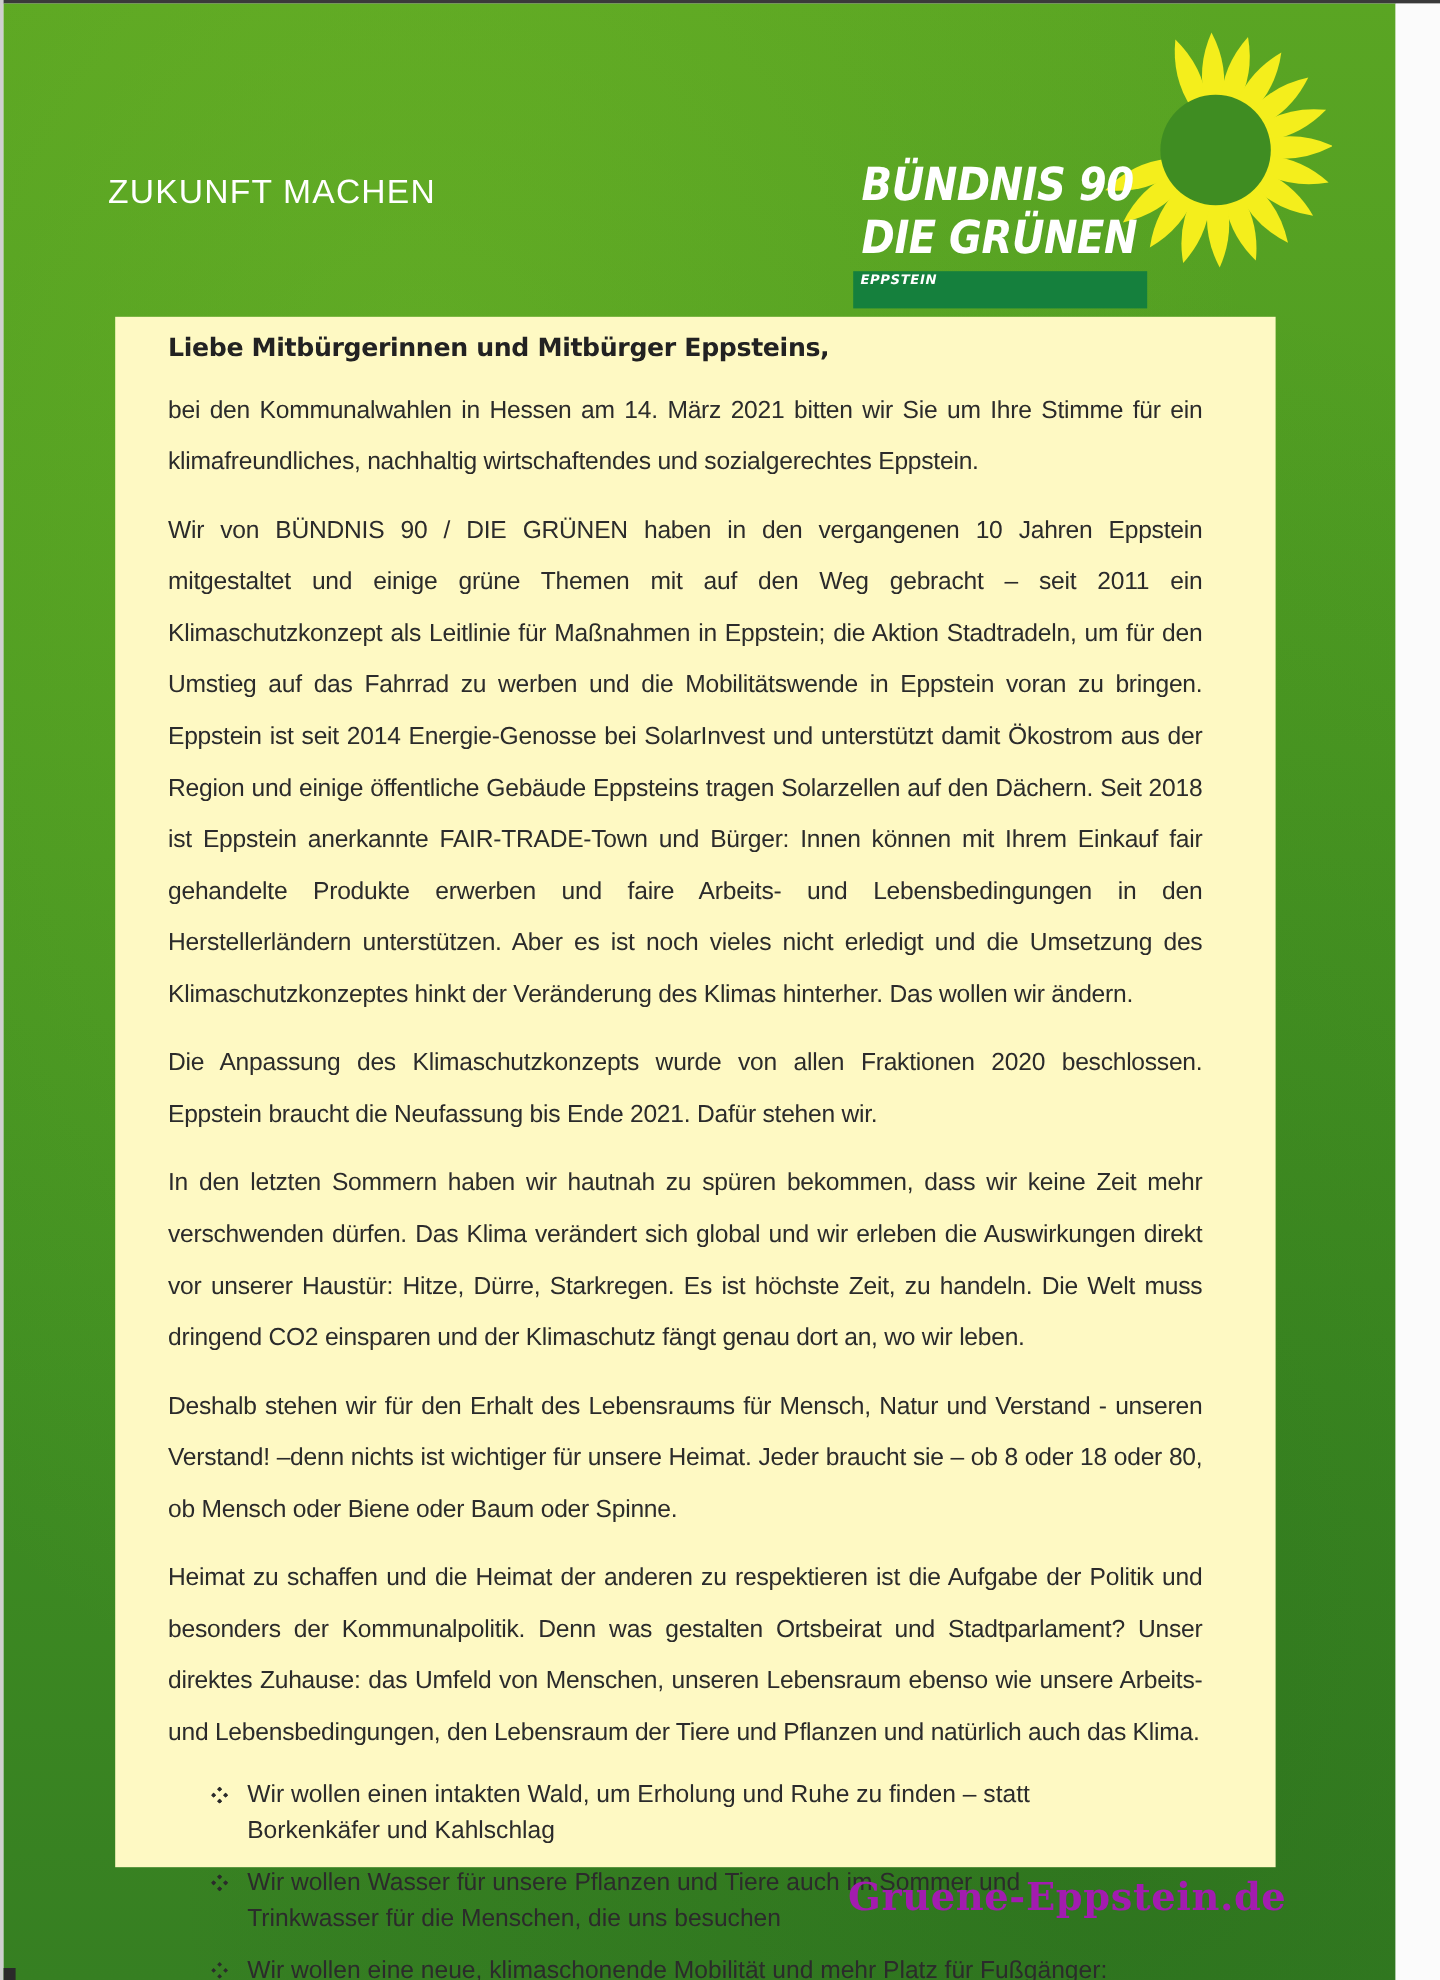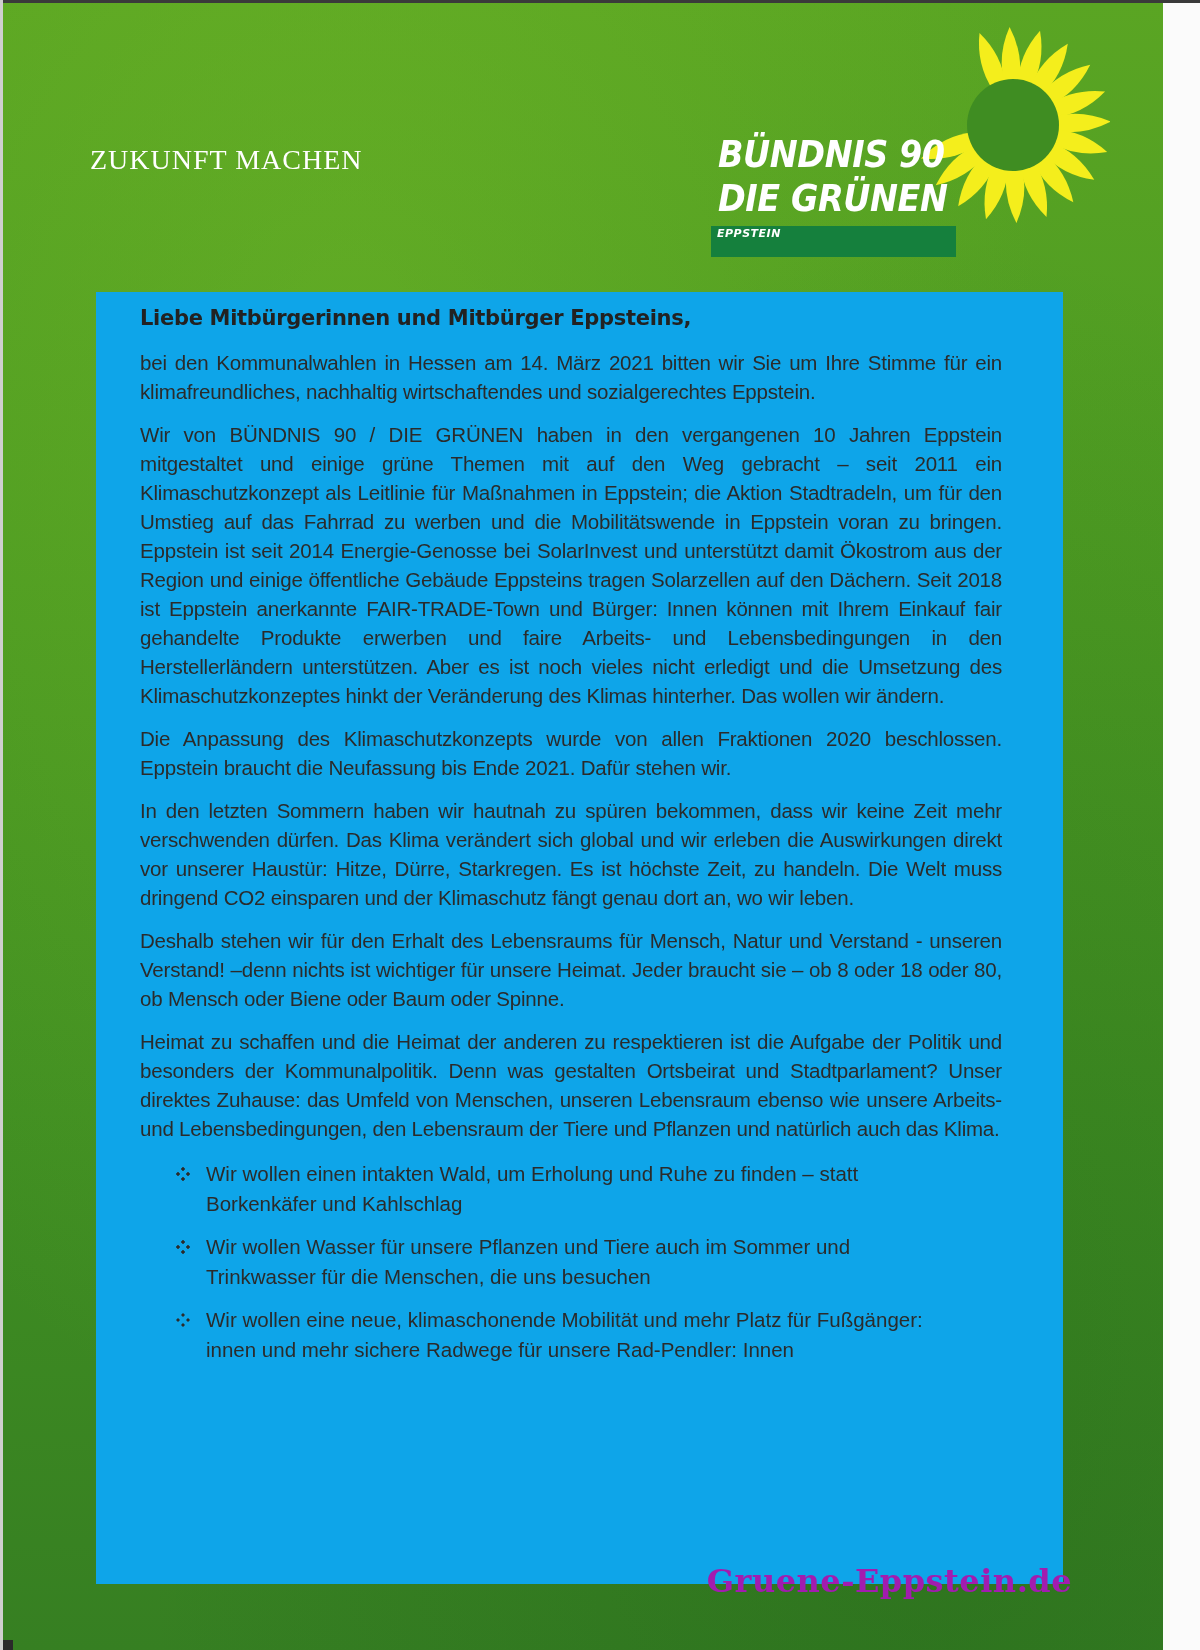--- a/index.html
+++ b/index.html
@@ -18,21 +18,21 @@
     content:""; position:absolute; inset:0;
     background: radial-gradient(ellipse at 30% 20%, rgba(120,190,40,0.35), rgba(0,0,0,0) 60%),
                 radial-gradient(ellipse at 80% 90%, rgba(20,80,20,0.25), rgba(0,0,0,0) 60%);
     pointer-events:none;
   }
   .right-margin { position:absolute; left:1163px; top:3px; width:37px; height:1647px; background:#fbfbfb; }
   .bottom-mark { position:absolute; left:3px; top:1640px; width:10px; height:10px; background:#2a2a2a; }
 
   .slogan {
     position:absolute; left:90px; top:140px; z-index:2;
-    font-family: Liberation Serif, serif; color:#ffffff;
+    font-family: Liberation Sans, sans-serif; color:#ffffff;
     font-size: 28px; line-height: 40px; letter-spacing: 1px;
   }
   .slogan div { white-space: nowrap; }
 
   .logo { position:absolute; left:700px; top:20px; width:420px; height:230px; z-index:2; }
   .logo-text {
     position:absolute; left:18px; top:112px;
     font-family: "DejaVu Sans", sans-serif; font-weight: bold; font-style: italic;
     color:#ffffff; font-size: 38px; line-height: 44px; letter-spacing: -0.5px;
     transform: scaleX(0.88); transform-origin: left top;
@@ -43,33 +43,33 @@
   }
   .logo-bar span {
     position:absolute; left:6px; top:1px;
     font-family:"DejaVu Sans", sans-serif; font-weight:bold; font-style:italic;
     font-size:11px; color:#ffffff; letter-spacing:0.5px;
   }
   .sunflower { position:absolute; left:210px; top:0; }
 
   .content {
     position:absolute; left:96px; top:264px; width:967px; height:1292px;
-    background:#0ea5e9; z-index:2;margin-top:28px;
+    background:#fef9c3; z-index:2;
   }
   .content-inner {
     position:absolute; left:44px; top:14px; width:862px;
     font-family: "Liberation Sans Narrow", "Liberation Sans", sans-serif;
     color:#2b2b2b;
   }
   .greeting {
     font-family: "DejaVu Sans", sans-serif; font-weight: bold;
     font-size: 21px; color:#222; margin: 0 0 18px 0; letter-spacing: -0.3px;
   }
   .para {
-    font-size: 20.5px; line-height: 29px; text-align: justify;
+    font-size: 20.5px; line-height: 43px; text-align: justify;
     margin: 0 0 14px 0; letter-spacing: -0.2px;
   }
   .bullets { list-style:none; padding:0; margin: 16px 0 0 0; }
   .bullet {
     position:relative; padding-left: 66px; font-size: 20.5px; line-height: 29.5px;
     margin-bottom: 14px; padding-right: 40px;
   }
   .bullet-icon {
     position:absolute; left:36px; top:8px; width:14px; height:14px;
   }

